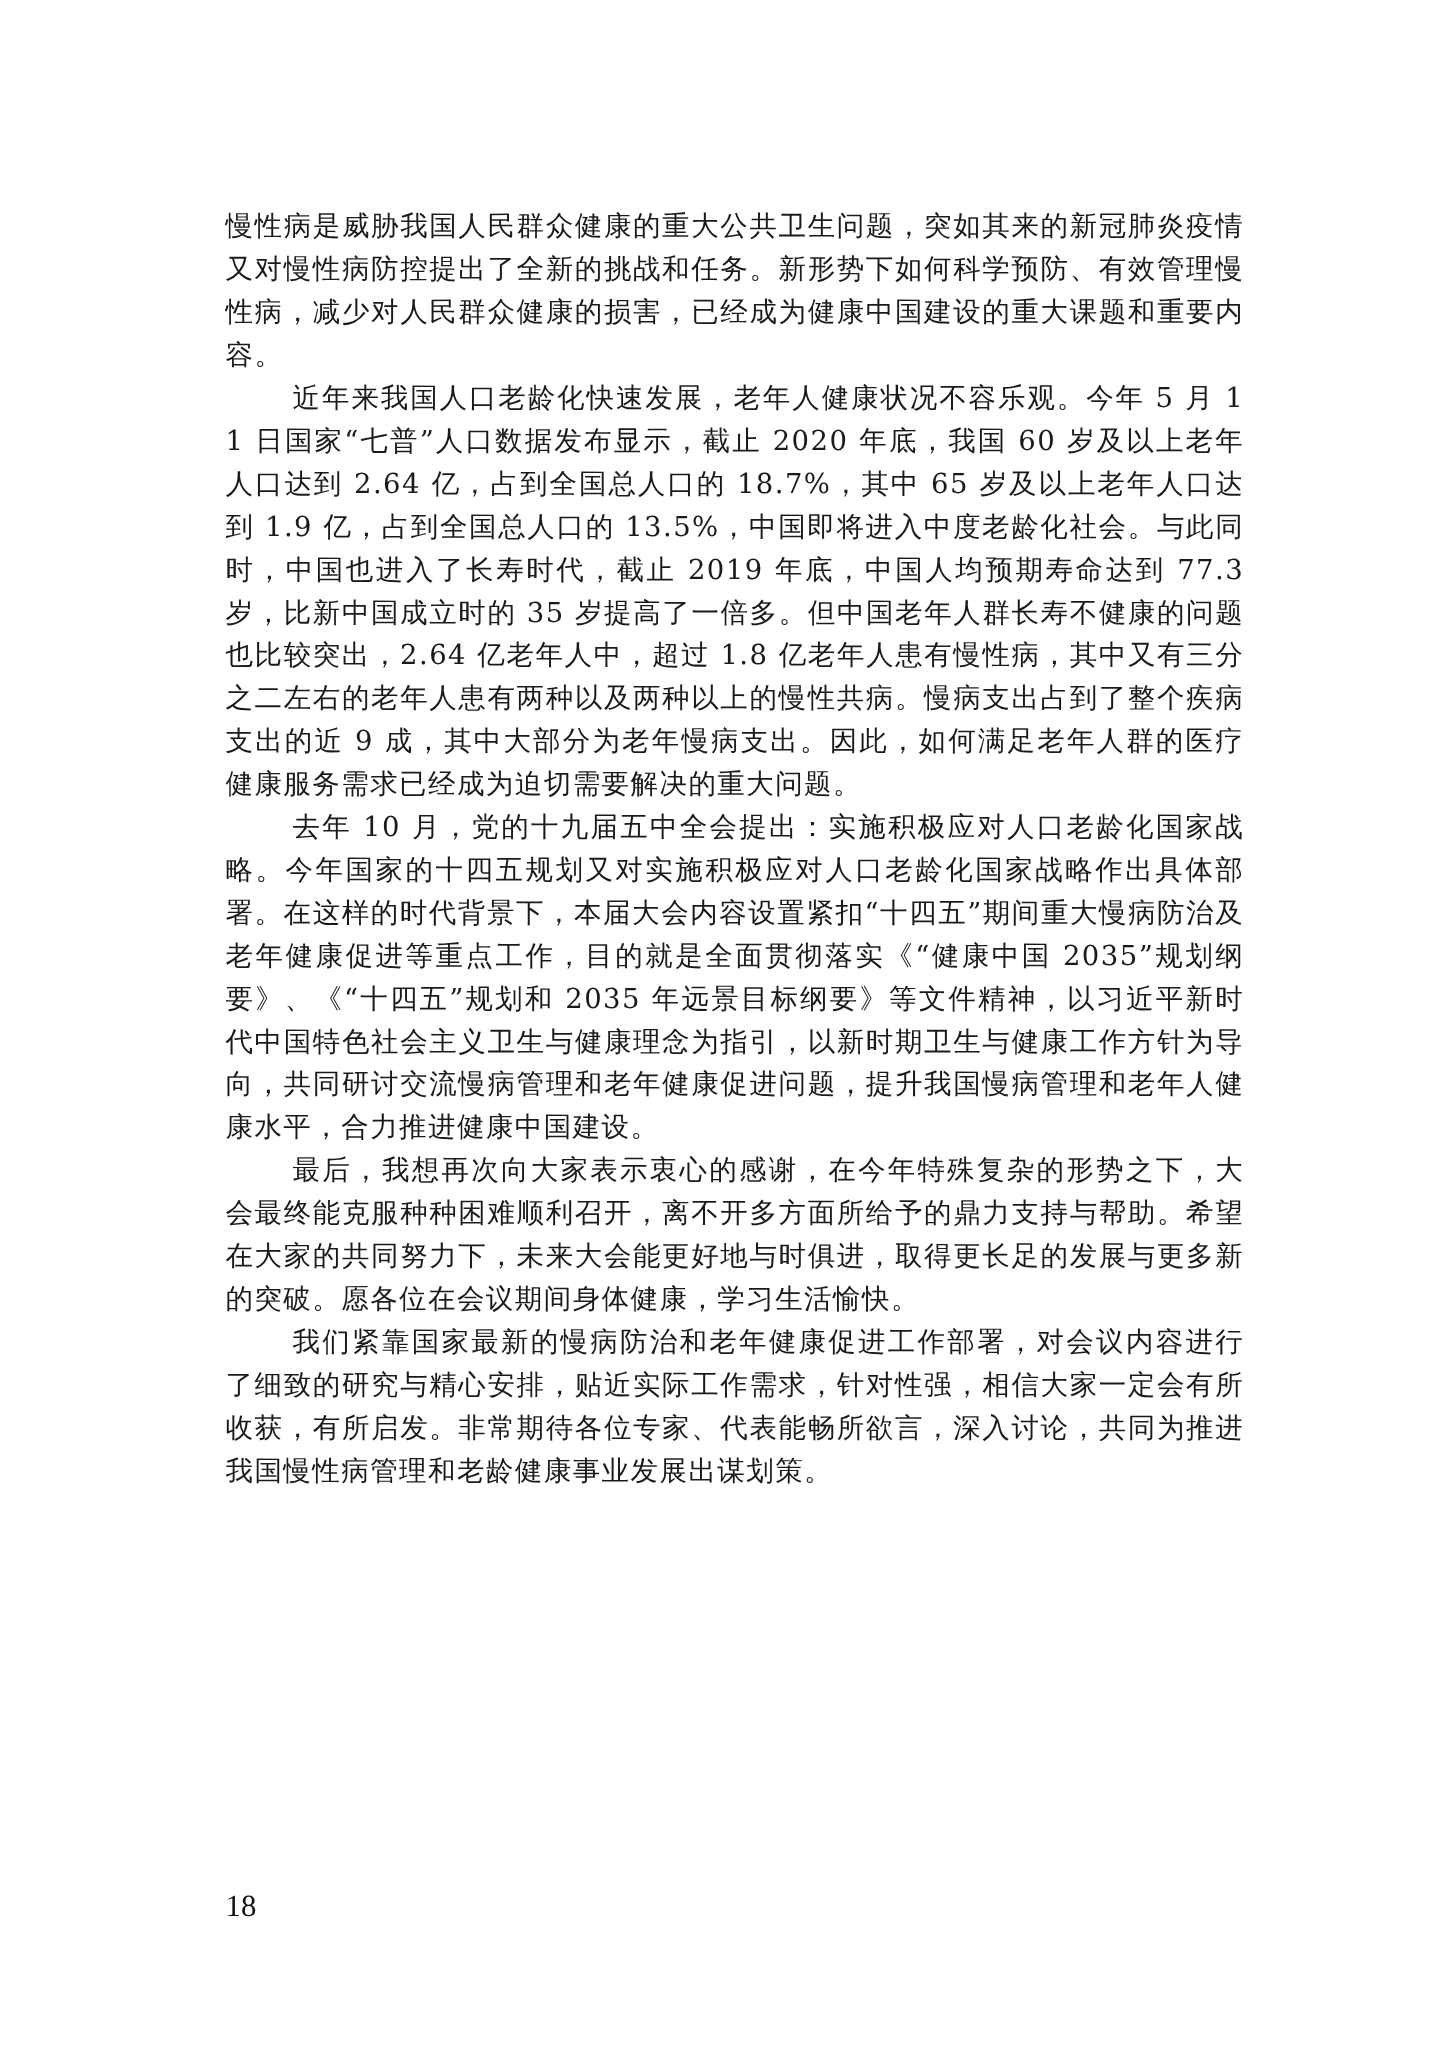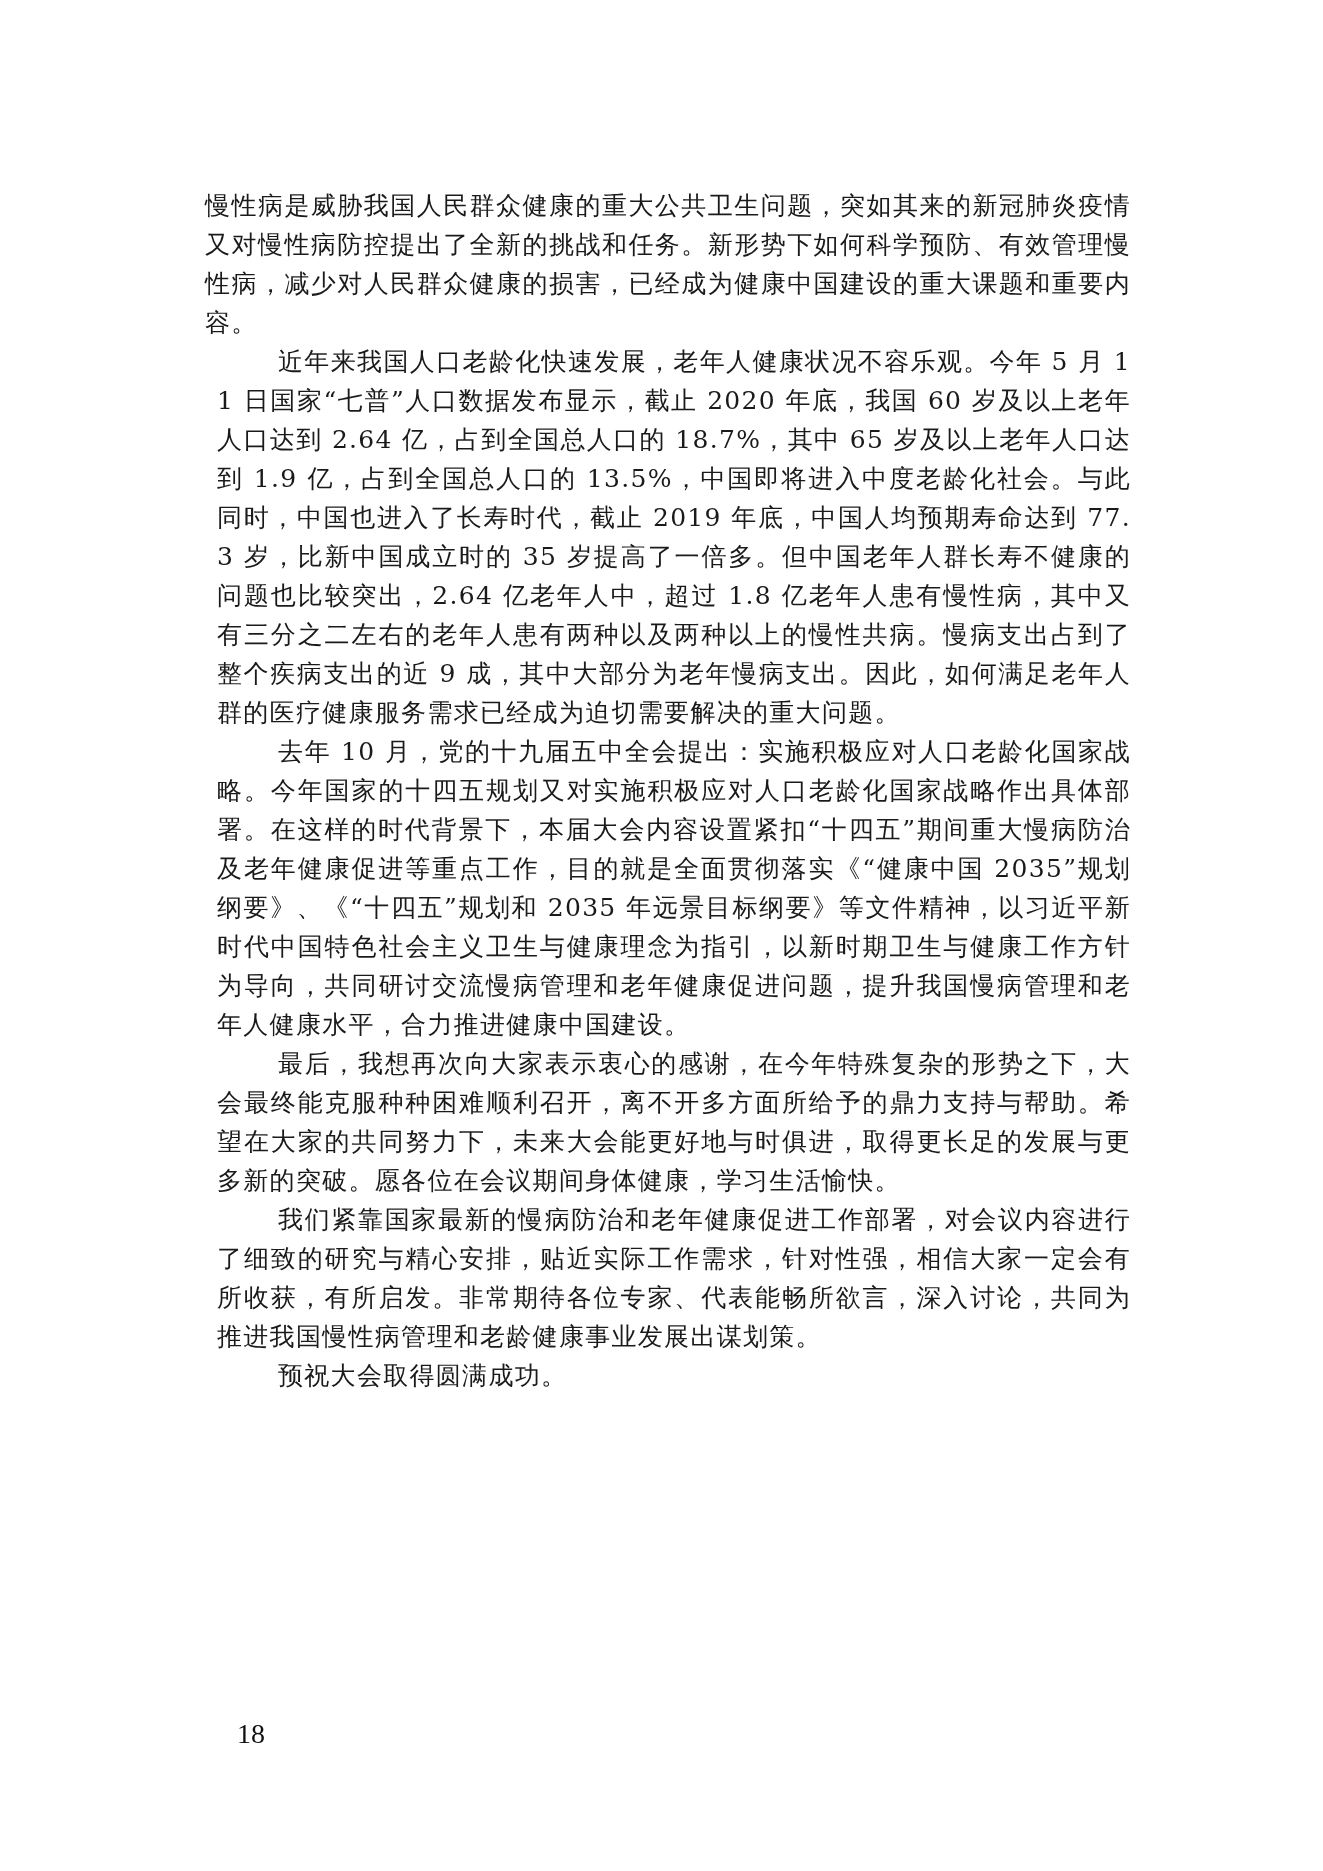--- a/index.html
+++ b/index.html
@@ -25,37 +25,34 @@
       margin: 0;
       font-size: 25px;
       line-height: 39px;
       text-align: justify;
       text-align-last: left;
       letter-spacing: 1.3px;
       word-break: break-all;
     }
     .para.indent {
       text-indent: 61px;
-      margin-left: 12px;
     }
     .page-number {
       position: absolute;
       left: 205px;
       top: 1718px;
       font-family: "Liberation Serif", "DejaVu Serif", serif;
       font-size: 28px;
       color: #111;
-      margin-left: 32px;
     }
   </style>
 </head>
 <body>
 
 <div class="page">
   <p class="para">慢性病是威胁我国人民群众健康的重大公共卫生问题，突如其来的新冠肺炎疫情又对慢性病防控提出了全新的挑战和任务。新形势下如何科学预防、有效管理慢性病，减少对人民群众健康的损害，已经成为健康中国建设的重大课题和重要内容。</p>
   <p class="para indent">近年来我国人口老龄化快速发展，老年人健康状况不容乐观。今年 5 月 11 日国家“七普”人口数据发布显示，截止 2020 年底，我国 60 岁及以上老年人口达到 2.64 亿，占到全国总人口的 18.7%，其中 65 岁及以上老年人口达到 1.9 亿，占到全国总人口的 13.5%，中国即将进入中度老龄化社会。与此同时，中国也进入了长寿时代，截止 2019 年底，中国人均预期寿命达到 77.3 岁，比新中国成立时的 35 岁提高了一倍多。但中国老年人群长寿不健康的问题也比较突出，2.64 亿老年人中，超过 1.8 亿老年人患有慢性病，其中又有三分之二左右的老年人患有两种以及两种以上的慢性共病。慢病支出占到了整个疾病支出的近 9 成，其中大部分为老年慢病支出。因此，如何满足老年人群的医疗健康服务需求已经成为迫切需要解决的重大问题。</p>
   <p class="para indent">去年 10 月，党的十九届五中全会提出：实施积极应对人口老龄化国家战略。今年国家的十四五规划又对实施积极应对人口老龄化国家战略作出具体部署。在这样的时代背景下，本届大会内容设置紧扣“十四五”期间重大慢病防治及老年健康促进等重点工作，目的就是全面贯彻落实《“健康中国 2035”规划纲要》、《“十四五”规划和 2035 年远景目标纲要》等文件精神，以习近平新时代中国特色社会主义卫生与健康理念为指引，以新时期卫生与健康工作方针为导向，共同研讨交流慢病管理和老年健康促进问题，提升我国慢病管理和老年人健康水平，合力推进健康中国建设。</p>
   <p class="para indent">最后，我想再次向大家表示衷心的感谢，在今年特殊复杂的形势之下，大会最终能克服种种困难顺利召开，离不开多方面所给予的鼎力支持与帮助。希望在大家的共同努力下，未来大会能更好地与时俱进，取得更长足的发展与更多新的突破。愿各位在会议期间身体健康，学习生活愉快。</p>
   <p class="para indent">我们紧靠国家最新的慢病防治和老年健康促进工作部署，对会议内容进行了细致的研究与精心安排，贴近实际工作需求，针对性强，相信大家一定会有所收获，有所启发。非常期待各位专家、代表能畅所欲言，深入讨论，共同为推进我国慢性病管理和老龄健康事业发展出谋划策。</p>
-  <p class="para indent">预祝大会取得圆满成功。</p>
 </div>
 
 <div class="page-number">18</div>
 
 </body></html>

